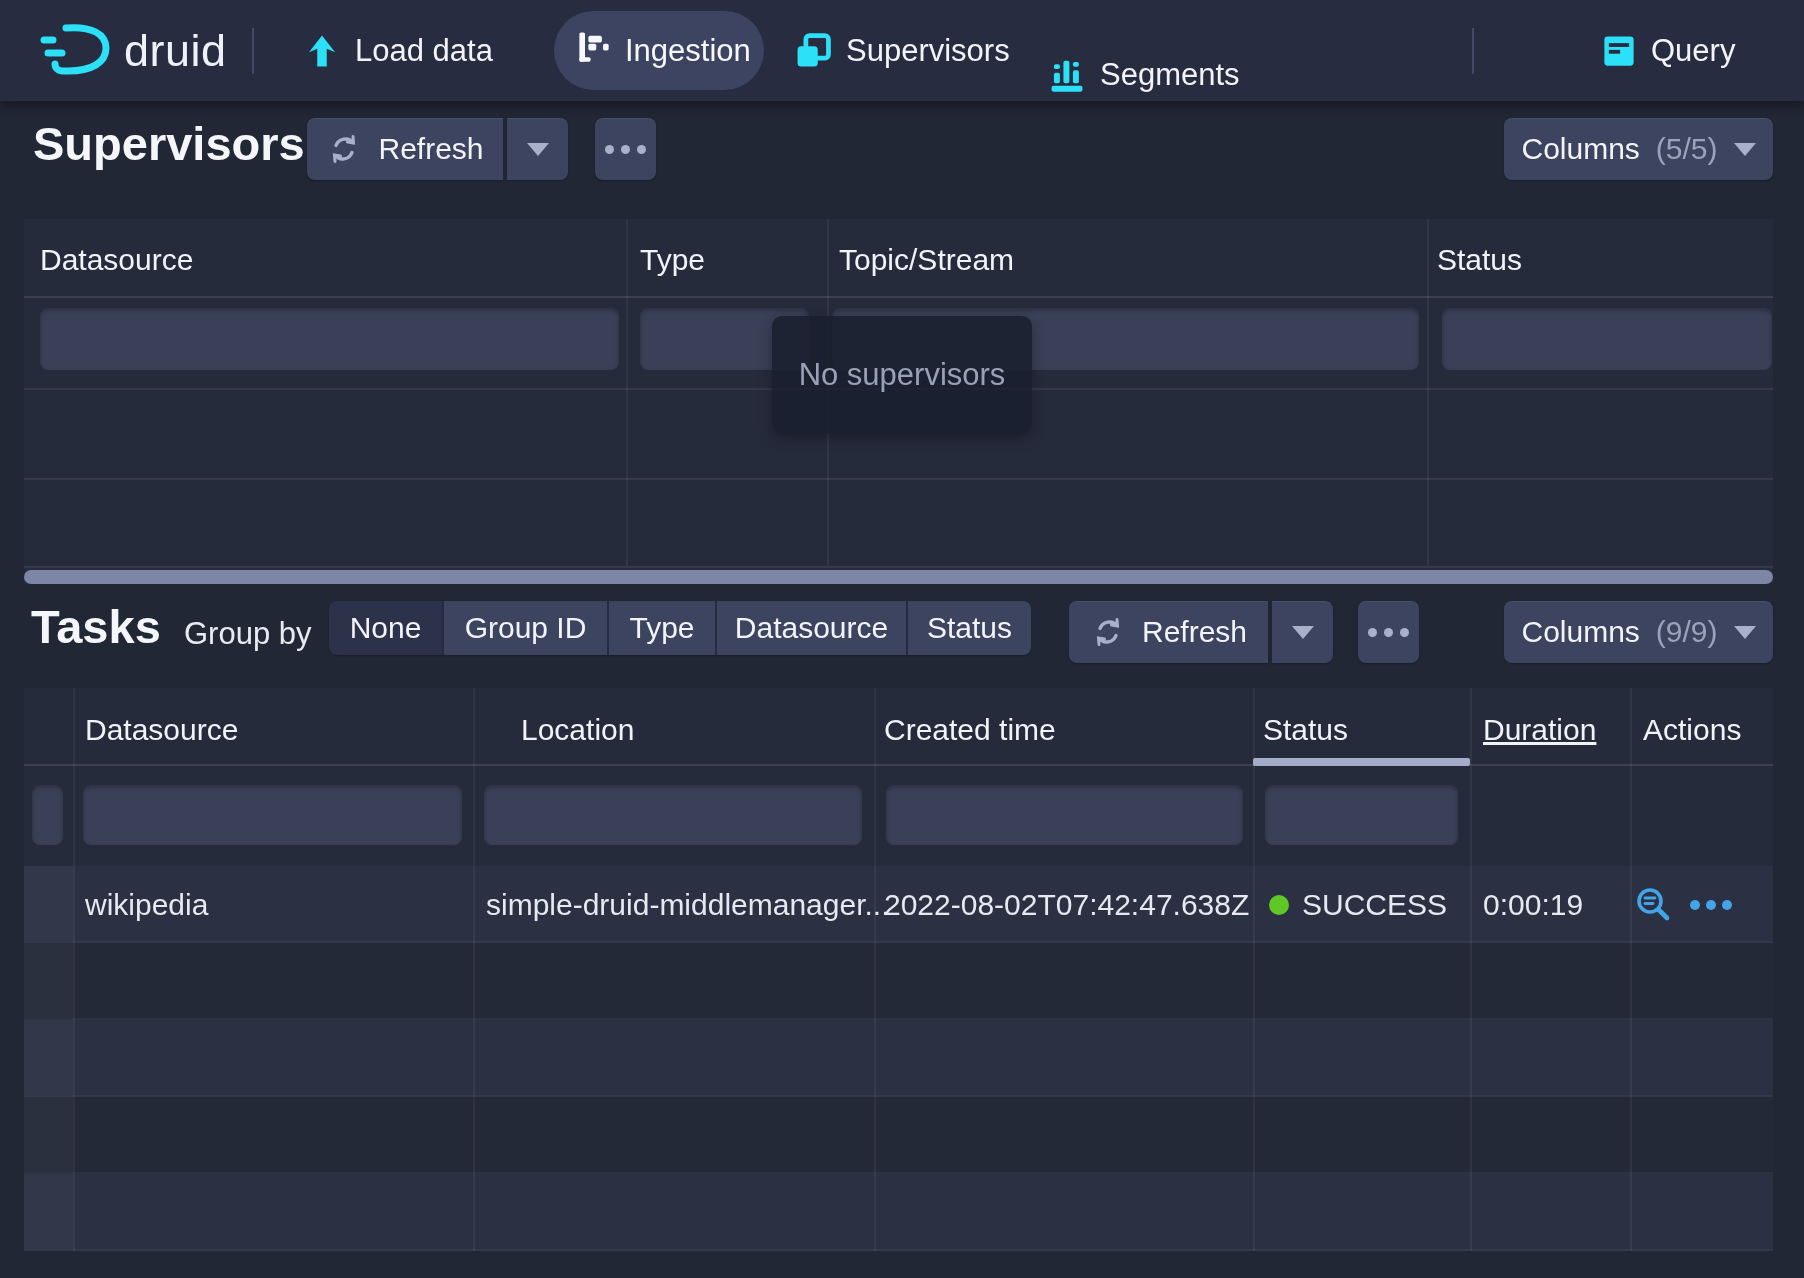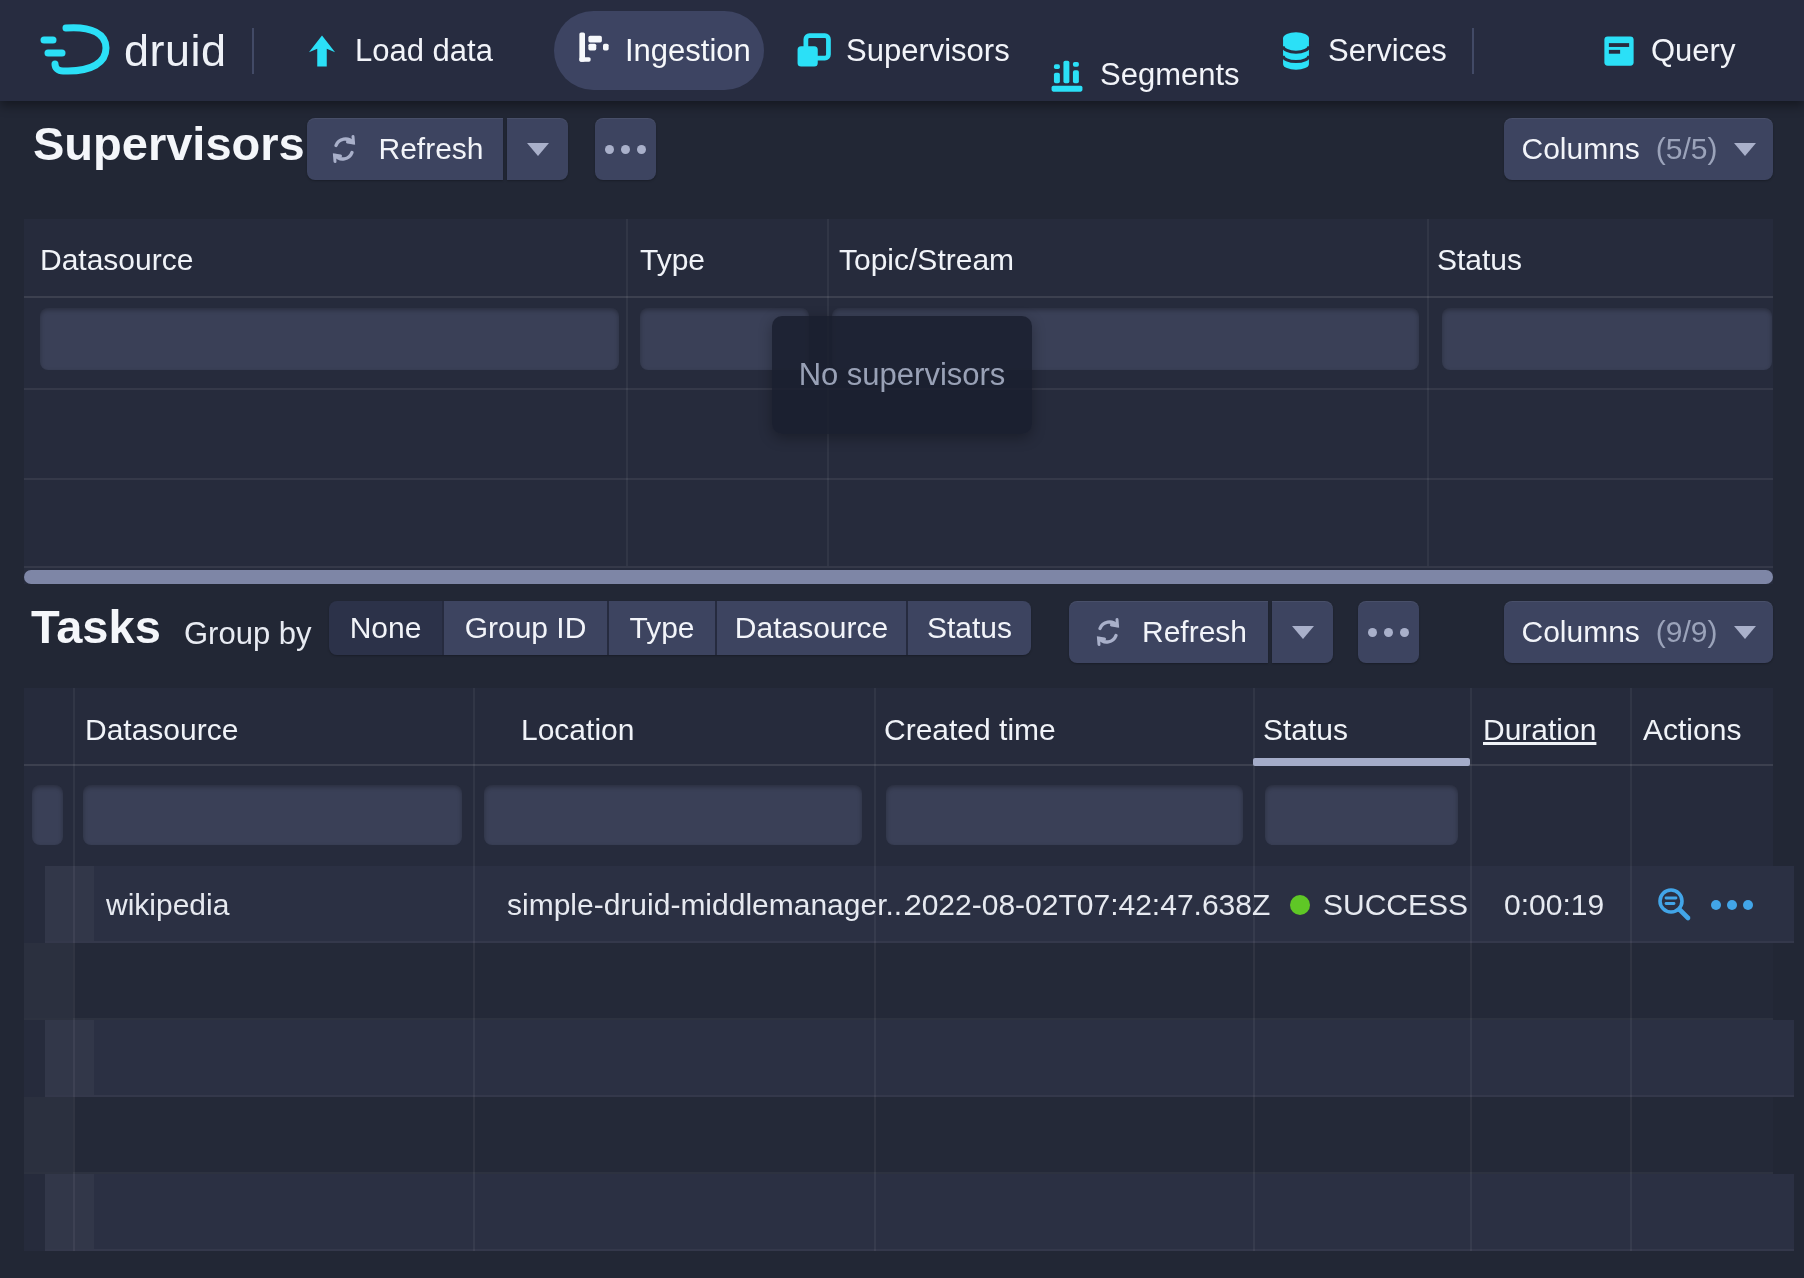--- a/index.html
+++ b/index.html
@@ -47,21 +47,21 @@
 
   
   .table{position:absolute;background:var(--table-bg);}
   .vline{position:absolute;width:2px;background:rgba(255,255,255,.055);}
   .hline{position:absolute;height:2px;background:rgba(255,255,255,.07);left:0;right:0;}
   .th{position:absolute;font-size:30px;color:#f0f3f8;white-space:nowrap;cursor:pointer;}
   .cell{position:absolute;font-size:30px;color:#e6e9f0;white-space:nowrap;}
   .filter{position:absolute;height:62px;background:var(--input-bg);border-radius:8px;
           box-shadow:inset 0 2px 4px rgba(0,0,0,.28);cursor:text;}
   .row{position:absolute;left:0;width:1749px;height:77px;}
-  .row.light{background:var(--row-light);margin-left:21px;}
+  .row.light{background:var(--row-light);}
   .row.dark{background:var(--row-dark);}
   .row .narrow-tint{position:absolute;left:0;top:0;width:49px;height:100%;background:rgba(255,255,255,.035);}
   .row{border-bottom:2px solid rgba(255,255,255,.045);box-sizing:border-box;}
   .sort-underline{position:absolute;height:8px;background:var(--sort-underline);border-radius:2px;}
   .scrollbar{position:absolute;height:14px;border-radius:7px;background:var(--scrollbar);}
   .overlay{position:absolute;background:var(--overlay-bg);border-radius:10px;
            display:flex;align-items:center;justify-content:center;
            font-size:31px;color:var(--overlay-text);box-shadow:0 4px 14px rgba(0,0,0,.3);z-index:10;}
   .status-dot{display:inline-block;width:20px;height:20px;border-radius:50%;background:var(--green);}
   .success-cell{display:flex;align-items:center;gap:13px;}
@@ -126,31 +126,20 @@
           <rect x="5" y="14" width="5" height="9" rx="1.5" fill="currentColor"></rect>
           <rect x="5" y="7" width="5" height="4" rx="1.5" fill="currentColor"></rect>
           <rect x="13" y="4" width="5" height="19" rx="1.5" fill="currentColor"></rect>
           <rect x="21" y="12" width="5" height="11" rx="1.5" fill="currentColor"></rect>
           <rect x="21" y="5" width="5" height="4" rx="1.5" fill="currentColor"></rect>
         </svg>
       </span>
       <span>Segments</span>
     </div>
 
-    <div class="nav-item" style="left:1278px;">
-      <span class="nicon">
-        <svg width="36" height="40" viewBox="0 0 28 34">
-          <ellipse cx="14" cy="6" rx="11" ry="5" fill="currentColor"></ellipse>
-          <path d="M3 6 L3 28 A11 5 0 0 0 25 28 L25 6" fill="currentColor"></path>
-          <path d="M3 13 A11 5 0 0 0 25 13" stroke="#272c40" stroke-width="2.6" fill="none"></path>
-          <path d="M3 21 A11 5 0 0 0 25 21" stroke="#272c40" stroke-width="2.6" fill="none"></path>
-        </svg>
-      </span>
-      <span>Services</span>
-    </div>
 
     <div class="nav-divider" style="left:1472px;"></div>
 
     <div class="nav-item" style="left:1601px;text-align:center;">
       <span class="nicon">
         <svg width="36" height="36" viewBox="0 0 32 32">
           <rect x="3" y="3" width="26" height="26" rx="3" fill="currentColor"></rect>
           <rect x="7" y="9" width="18" height="3.4" fill="#272c40"></rect>
           <rect x="7" y="15" width="10" height="3.4" fill="#272c40"></rect>
         </svg>

